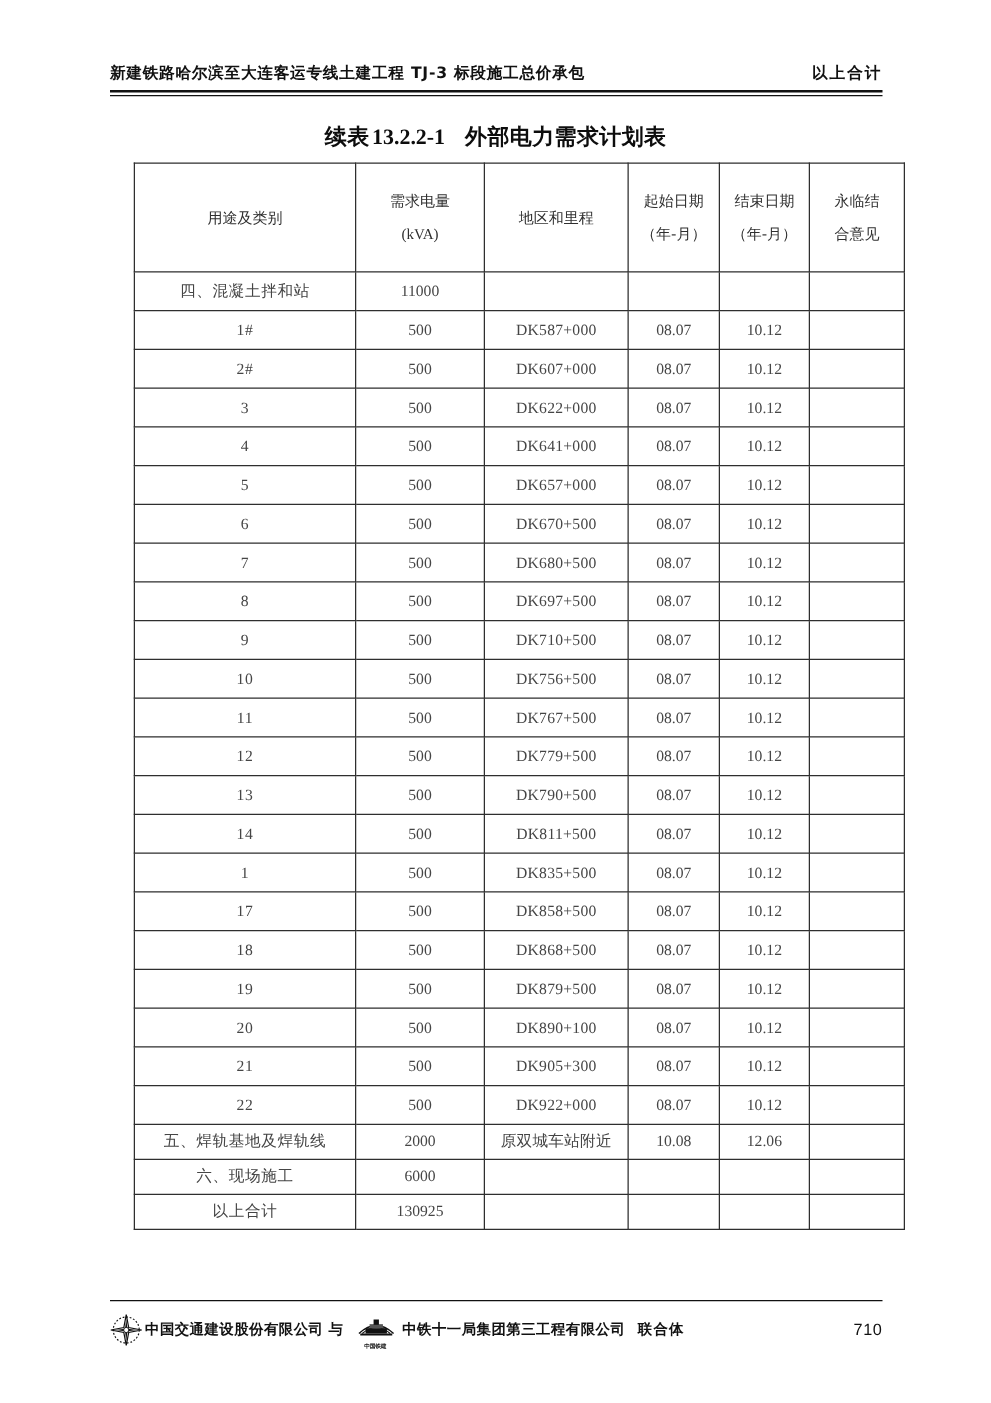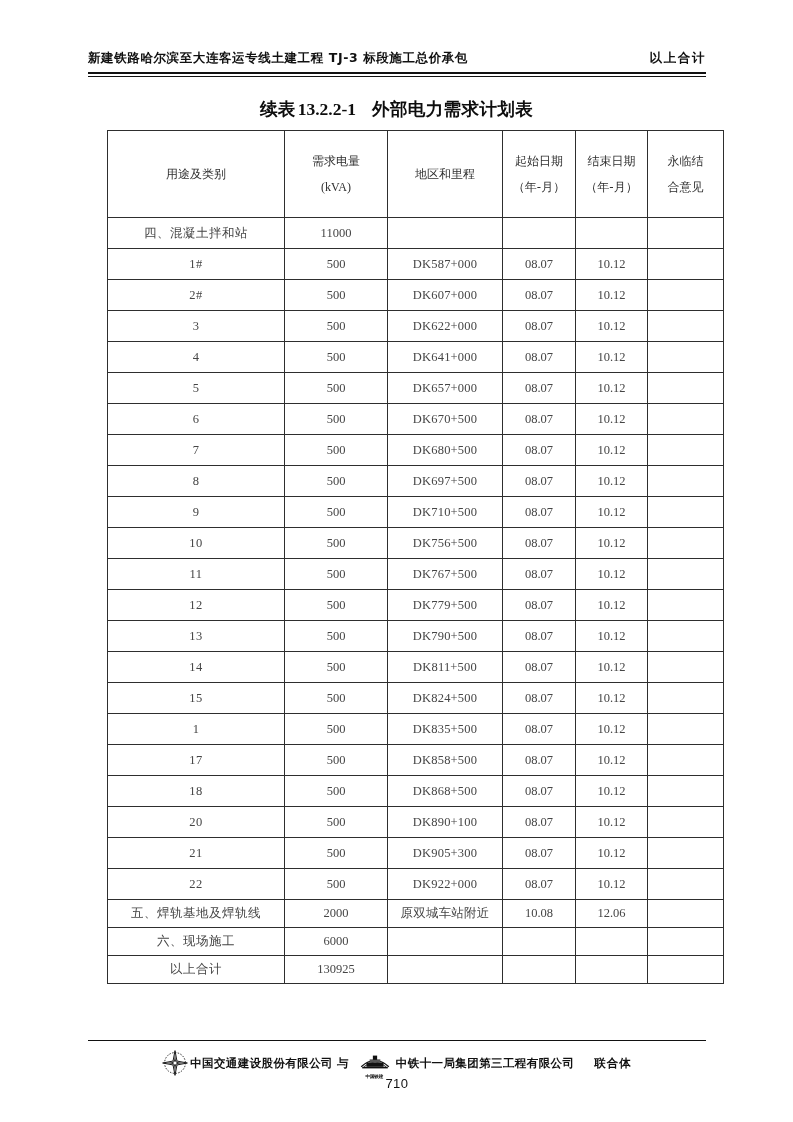--- a/index.html
+++ b/index.html
@@ -138,21 +138,20 @@
     position: absolute;
     left: 88px;
     top: 1050px;
     width: 618px;
     display: flex;
     align-items: center;
     font-size: 11.5px;
     font-weight: bold;
     color: #111;
     letter-spacing: 0.4px;
-    flex-direction: column;
   }
   .footer-left {
     display: flex;
     align-items: center;
     flex: 1;
     white-space: nowrap;
   }
   .logo-compass {
     width: 26px;
     height: 26px;
@@ -176,21 +175,21 @@
     top: 3px;
   }
   .logo-crcc-text {
     font-size: 4.6px;
     letter-spacing: -0.2px;
     color: #111;
     margin-top: -1px;
     white-space: nowrap;
   }
   .f-word { margin: 0 4px; }
-  .f-join { margin-left: 20px; letter-spacing: 1px; }
+  .f-join { margin-left: 10px; letter-spacing: 1px; }
   .page-num {
     font-family: "Liberation Sans", sans-serif;
     font-weight: normal;
     font-size: 13px;
     color: #111;
     letter-spacing: 0.5px;
   }
 </style>
 </head>
 <body>
@@ -350,47 +349,47 @@
           </tr>
           <tr>
             <td class="c-use">14</td>
             <td class="c-kva">500</td>
             <td class="c-loc">DK811+500</td>
             <td class="c-start">08.07</td>
             <td class="c-end">10.12</td>
             <td class="c-note"></td>
           </tr>
           <tr>
-            <td class="c-use">15</td>
-            <td class="c-kva">500</td>
-            <td class="c-loc">DK824+500</td>
-            <td class="c-start">08.07</td>
-            <td class="c-end">10.12</td>
-            <td class="c-note"></td>
-          </tr>
-          <tr>
             <td class="c-use">1</td>
             <td class="c-kva">500</td>
             <td class="c-loc">DK835+500</td>
             <td class="c-start">08.07</td>
             <td class="c-end">10.12</td>
             <td class="c-note"></td>
           </tr>
           <tr>
             <td class="c-use">17</td>
             <td class="c-kva">500</td>
             <td class="c-loc">DK858+500</td>
             <td class="c-start">08.07</td>
             <td class="c-end">10.12</td>
             <td class="c-note"></td>
           </tr>
           <tr>
             <td class="c-use">18</td>
             <td class="c-kva">500</td>
             <td class="c-loc">DK868+500</td>
+            <td class="c-start">08.07</td>
+            <td class="c-end">10.12</td>
+            <td class="c-note"></td>
+          </tr>
+          <tr>
+            <td class="c-use">19</td>
+            <td class="c-kva">500</td>
+            <td class="c-loc">DK879+500</td>
             <td class="c-start">08.07</td>
             <td class="c-end">10.12</td>
             <td class="c-note"></td>
           </tr>
           <tr>
             <td class="c-use">20</td>
             <td class="c-kva">500</td>
             <td class="c-loc">DK890+100</td>
             <td class="c-start">08.07</td>
             <td class="c-end">10.12</td>

